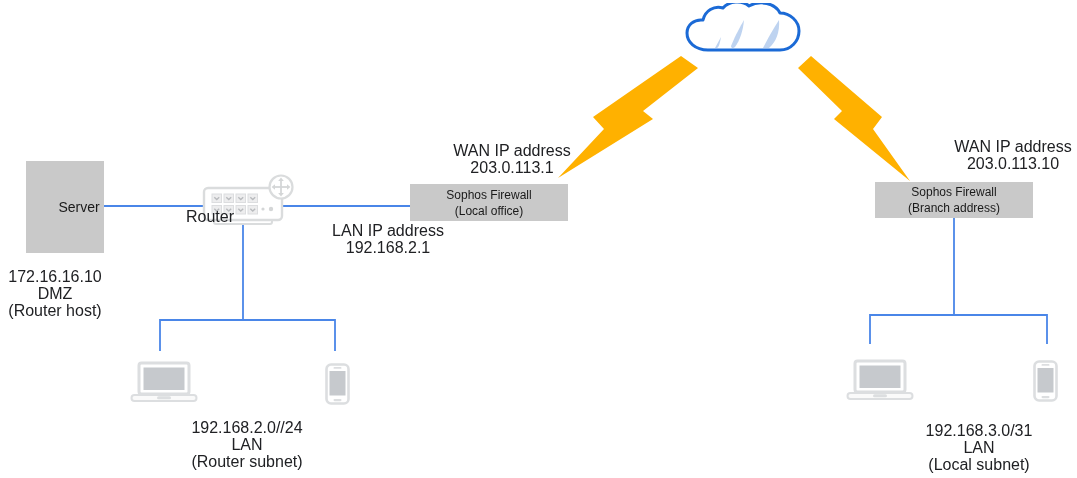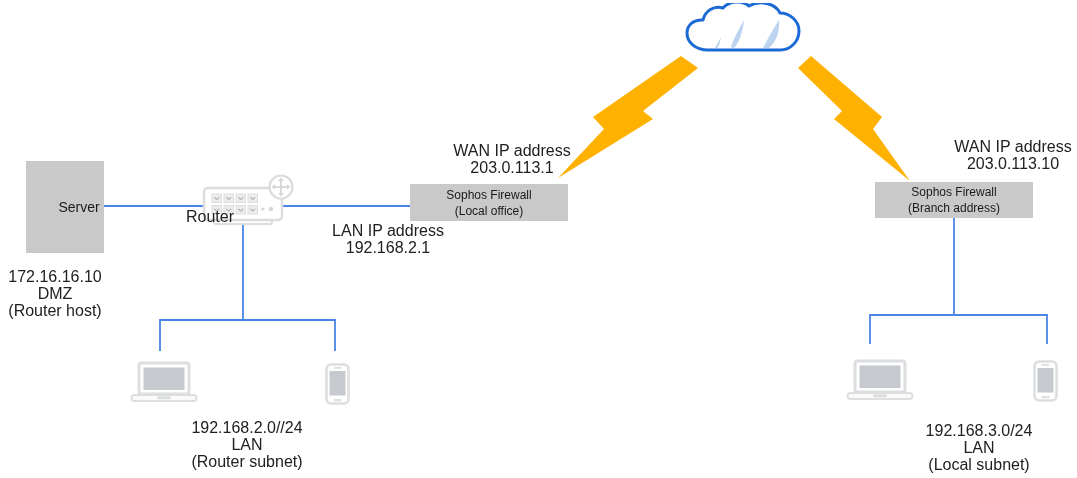--- a/index.html
+++ b/index.html
@@ -170,18 +170,18 @@
     <div>(Router host)</div>
   </div>
 
   <div id="local-subnet-label" class="label">
     <div>192.168.2.0//24</div>
     <div>LAN</div>
     <div>(Router subnet)</div>
   </div>
 
   <div id="remote-subnet-label" class="label">
-    <div>192.168.3.0/24</div>
+    <div>192.168.3.0/31</div>
     <div>LAN</div>
     <div>(Local subnet)</div>
   </div>
 
 </div>
 
 </body></html>

